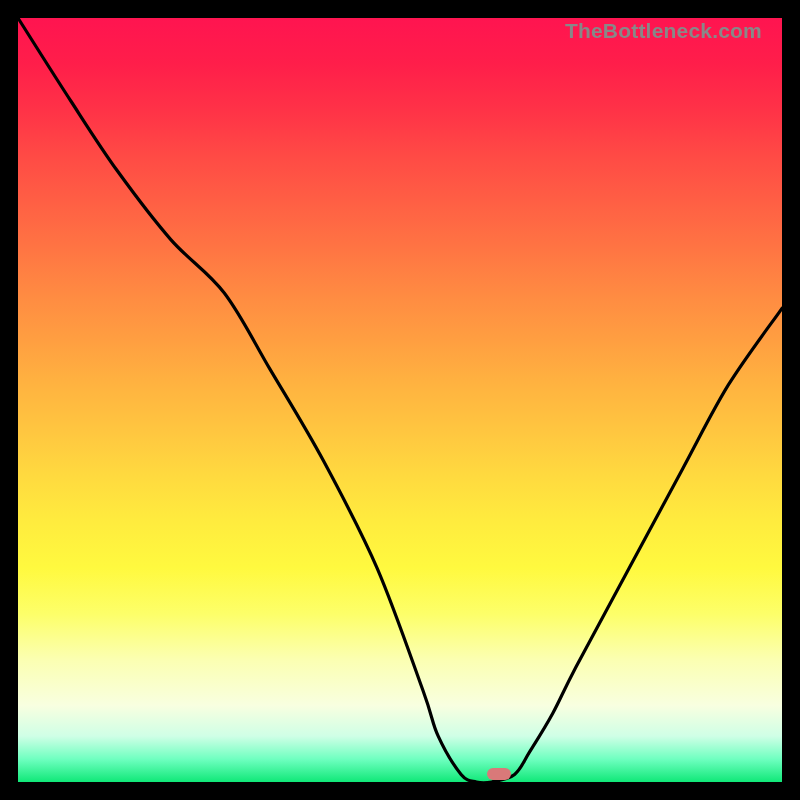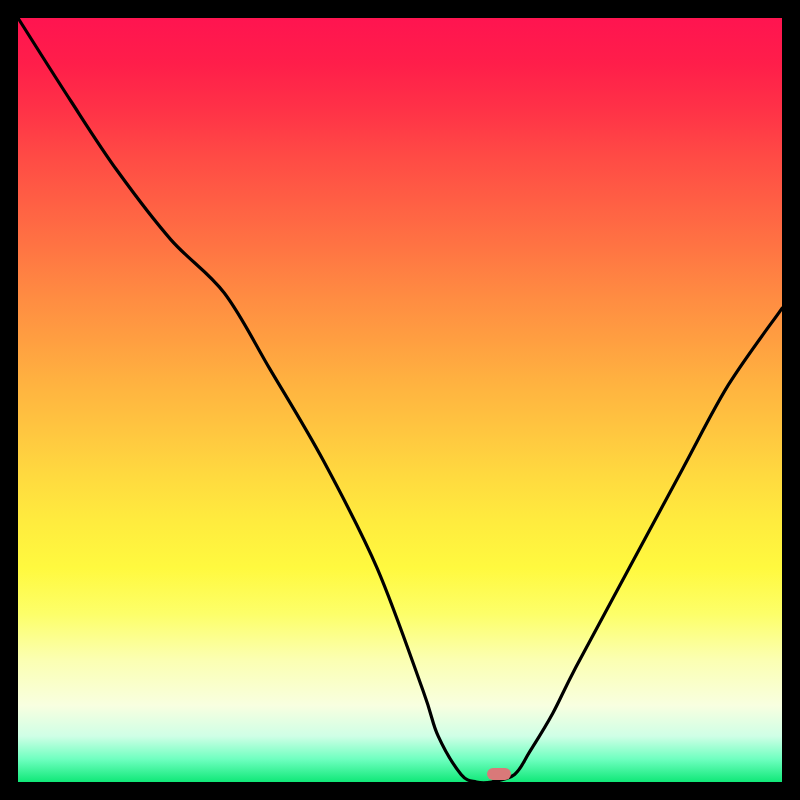--- a/index.html
+++ b/index.html
@@ -73,20 +73,21 @@
     top: 750px;
     transform: translate(-50%, 0);
   }
 </style>
 </head>
 <body>
 
 <div class="frame">
   <div class="plot">
 
+    <div class="watermark">TheBottleneck.com</div>
 
     <svg class="curve" viewBox="0 0 764 764" preserveAspectRatio="none">
       <path fill="none" stroke="#000" stroke-width="3.2" stroke-linecap="round" stroke-linejoin="round" d="M 0.0 0.0 C 8.9 14.0, 36.9 58.6, 53.5 84.0 C 70.0 109.5, 82.8 129.9, 99.3 152.8 C 115.9 175.7, 135.0 201.2, 152.8 221.6 C 170.6 241.9, 189.7 253.4, 206.3 275.0 C 222.8 296.7, 235.6 323.4, 252.1 351.4 C 268.7 379.5, 287.8 410.0, 305.6 443.1 C 323.4 476.2, 342.5 511.9, 359.1 550.1 C 375.6 588.3, 394.7 644.3, 404.9 672.3 C 415.1 700.3, 413.8 704.2, 420.2 718.2 C 426.6 732.2, 436.8 748.7, 443.1 756.4 C 449.5 764.0, 453.3 762.7, 458.4 764.0 C 463.5 765.3, 467.3 765.3, 473.7 764.0 C 480.0 762.7, 490.2 761.5, 496.6 756.4 C 503.0 751.3, 505.5 743.6, 511.9 733.4 C 518.2 723.3, 527.2 709.2, 534.8 695.2 C 542.4 681.2, 545.0 673.6, 557.7 649.4 C 570.5 625.2, 593.4 583.2, 611.2 550.1 C 629.0 517.0, 648.1 481.3, 664.7 450.8 C 681.2 420.2, 694.0 393.5, 710.5 366.7 C 727.1 340.0, 755.1 303.1, 764.0 290.3"></path>
     </svg>
 
     <div class="marker" style="left: 481.32px;"></div>
 
   </div>
 </div>
 

